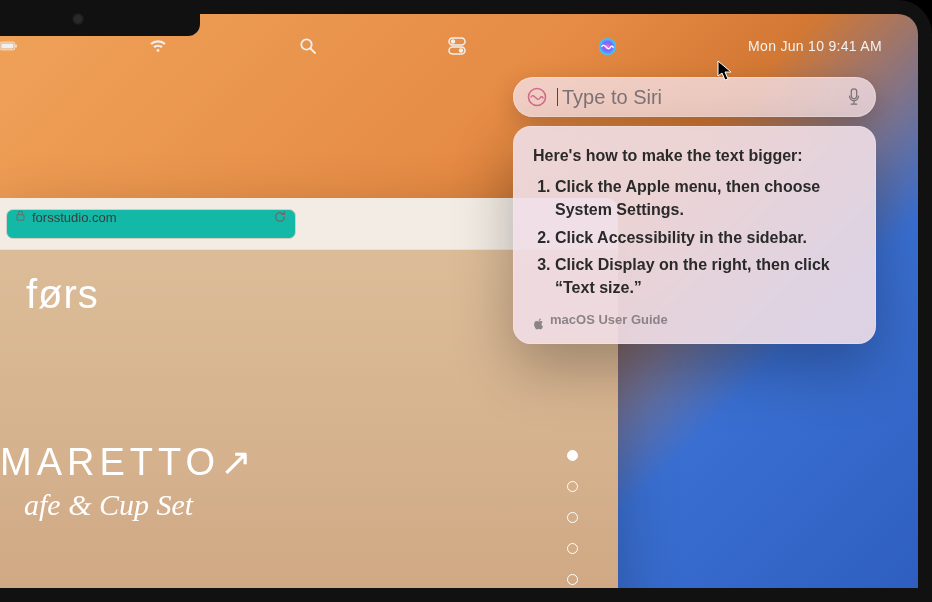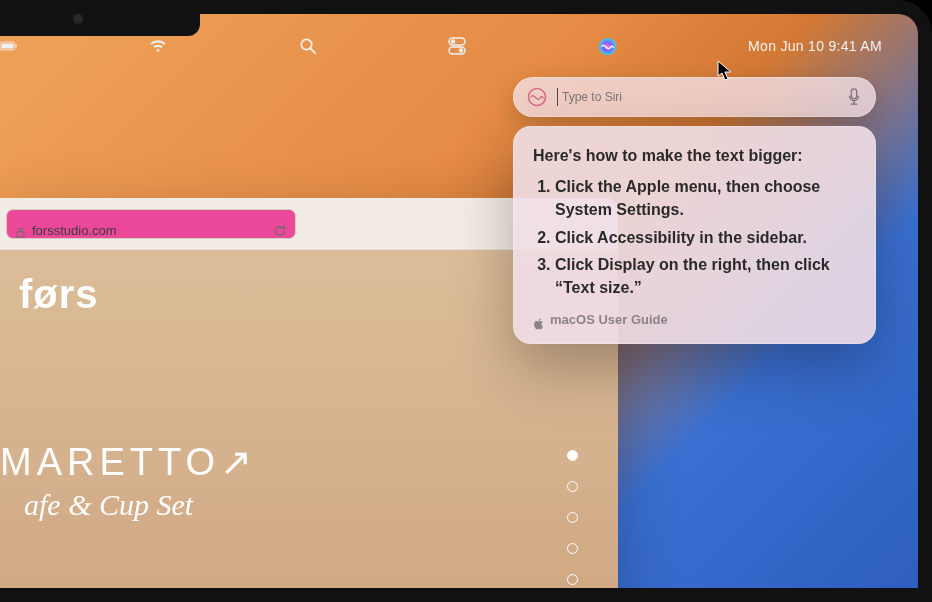--- a/index.html
+++ b/index.html
@@ -77,45 +77,45 @@
     background: #f2ece4;
     display: flex;
     align-items: center;
     padding: 0 18px 0 6px;
     gap: 10px;
     border-bottom: 1px solid rgba(0,0,0,0.05);
   }
   .address-bar {
     flex: 0 0 290px;
     height: 30px;
-    background: #ec4899;
+    background: #14b8a6;
     border: 1px solid #d5cec4;
     border-radius: 7px;
     display: flex;
-    align-items: flex-end;
+    align-items: flex-start;
     padding: 0 8px;
     color: #3b3b3b;
     font-size: 13px;
     gap: 6px;
     margin-left: 0;
   }
   .address-bar .lock { width: 11px; height: 11px; }
   .address-bar .refresh { margin-left: auto; width: 14px; height: 14px; }
 
   .page {
     position: relative;
     height: calc(100% - 52px);
     background: linear-gradient(180deg, #dcbc98 0%, #d6b38f 50%, #cfa682 100%);
     color: #fff;
   }
   .brand {
     position: absolute;
-    top: 22px; left: 19px;
+    top: 22px; left: 26px;
     font-size: 40px;
-    font-weight: 700;
+    font-weight: 400;
     letter-spacing: 1px;
   }
   .nav {
     position: absolute;
     top: 36px; left: 360px;
     display: flex;
     gap: 28px;
     font-size: 18px;
     letter-spacing: 4px;
     font-weight: 500;
@@ -162,21 +162,21 @@
     display: flex;
     align-items: center;
     padding: 0 14px;
     gap: 10px;
     box-shadow: 0 8px 24px rgba(0,0,0,0.18), inset 0 0 0 1px rgba(255,255,255,0.25);
     z-index: 40;
   }
   .siri-input .siri-logo { width: 20px; height: 20px; }
   .siri-input .placeholder {
     color: #7d7276;
-    font-size: 12px;
+    font-size: 20px;
     border-left: 1.5px solid #4a4a4a;
     padding-left: 4px;
     line-height: 18px;
   }
   .siri-input .mic { margin-left: auto; width: 16px; height: 18px; }
 
   
   .siri-card {
     position: absolute;
     top: 112px; right: 42px;

